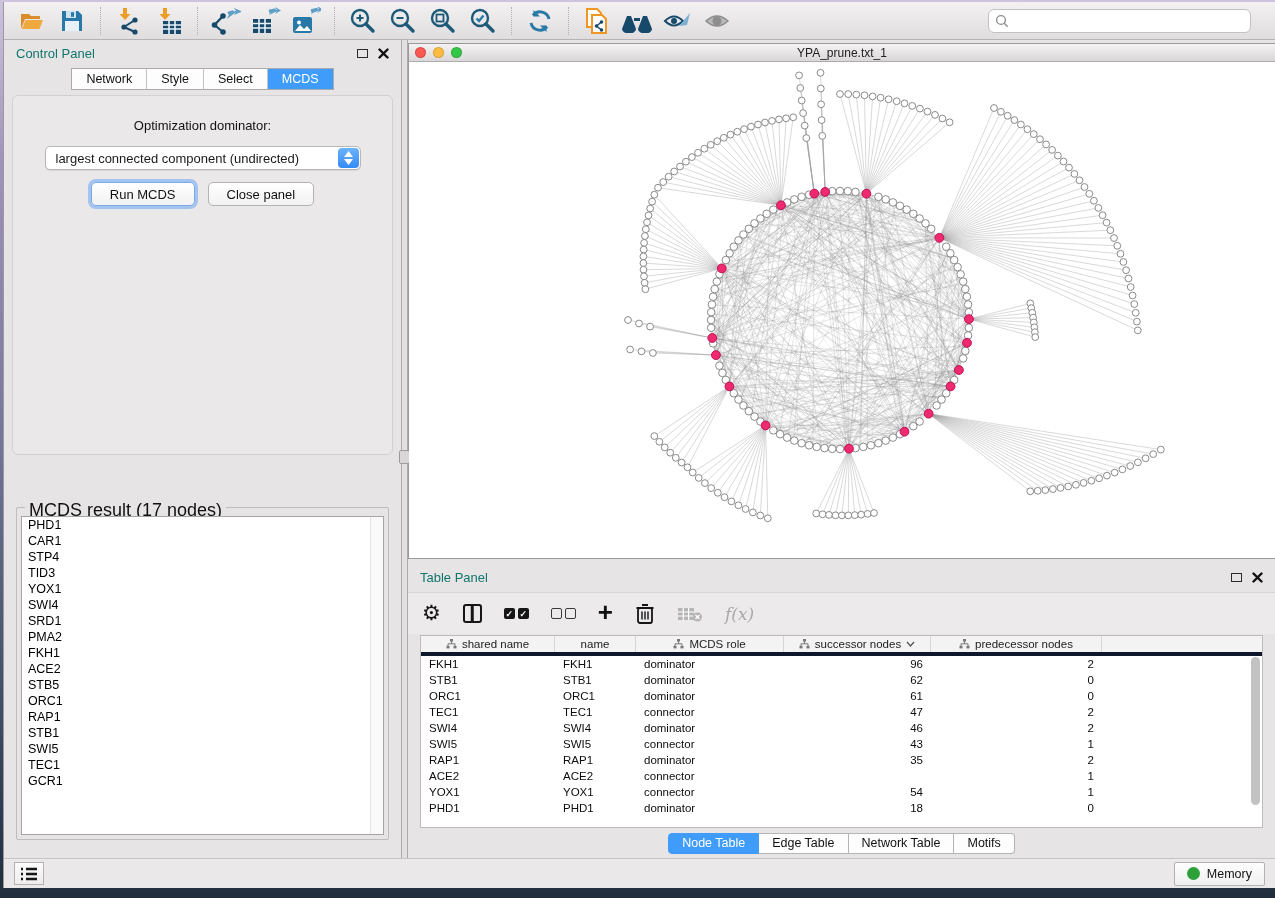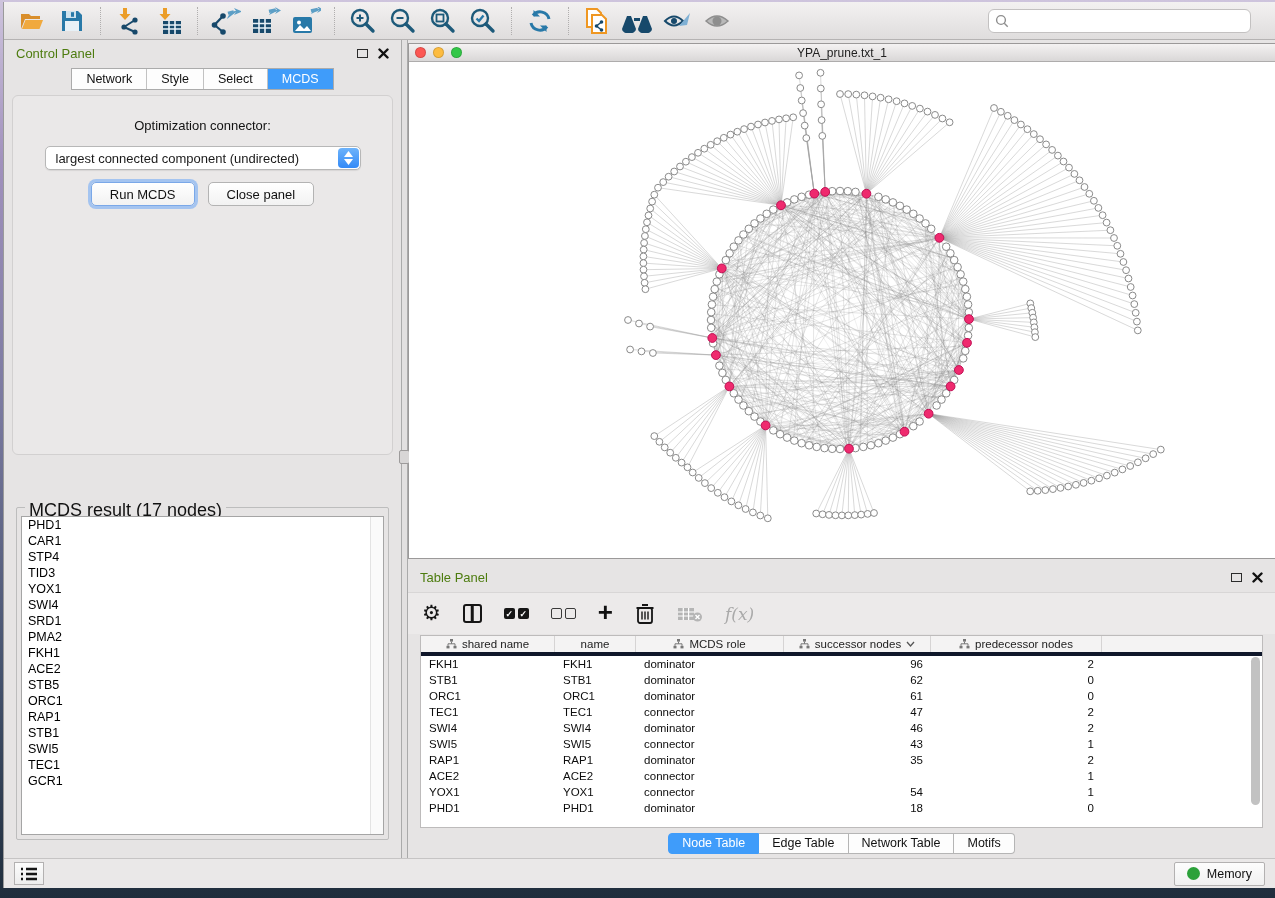--- a/index.html
+++ b/index.html
@@ -24,21 +24,21 @@
   .search-input { border:none; outline:none; flex:1; font-size:12px; font-family:"Liberation Sans",sans-serif; background:transparent; }
 
   
   .main { flex:1; display:flex; min-height:0; }
   .control-panel { width:397px; flex:0 0 397px; background:#e6e4e4; position:relative; }
   .splitter { width:7px; flex:0 0 7px; background:#e2e0e0; border-left:1px solid #aaa; border-right:1px solid #aaa; position:relative; }
   .splitter .grip { position:absolute; top:410px; left:-3px; width:11px; height:14px; background:#d8d6d6; border:1px solid #9d9b9b; border-radius:2px; }
   .right-col { flex:1; display:flex; flex-direction:column; background:#e6e4e4; min-width:0; }
 
   
-  .panel-titlebar { height:26px; display:flex; align-items:center; padding:0 12px; font-size:13px; color:#4d7c0f; }
+  .panel-titlebar { height:26px; display:flex; align-items:center; padding:0 12px; font-size:13px; color:#0f766e; }
   .panel-titlebar .win-btns { margin-left:auto; display:flex; align-items:center; gap:10px; }
   .float-btn { width:11px; height:9px; border:1.5px solid #2b2b2b; background:transparent; }
   .close-btn svg { display:block; }
 
   
   .cp-tabs { display:flex; justify-content:center; margin-top:2px; }
   .seg { display:flex; border:1px solid #ababab; border-radius:0; overflow:hidden; background:#fff; }
   .seg-tab { padding:3px 14px; font-size:12.5px; color:#111; background:#fdfdfd; border-right:1px solid #c2c2c2; cursor:default; }
   .seg-tab:last-child { border-right:none; }
   .seg-tab.selected { background:#3f9cfa; color:#fff; }
@@ -280,21 +280,21 @@
       <div class="cp-tabs">
         <div class="seg">
           <div class="seg-tab">Network</div>
           <div class="seg-tab">Style</div>
           <div class="seg-tab">Select</div>
           <div class="seg-tab selected">MCDS</div>
         </div>
       </div>
       <div class="cp-content">
         <div class="opt-panel">
-          <div class="opt-label">Optimization connector:</div>
+          <div class="opt-label">Optimization dominator:</div>
           <div class="cp-select">
             <span>largest connected component (undirected)</span>
             <span class="stepper">
               <svg width="9" height="6" viewBox="0 0 9 6">
                   <path d="M4.5 0L9 6H0z" fill="#fff"></path>
                 </svg>
               <svg width="9" height="6" viewBox="0 0 9 6">
                   <path d="M4.5 6L0 0h9z" fill="#fff"></path>
                 </svg>
             </span>

